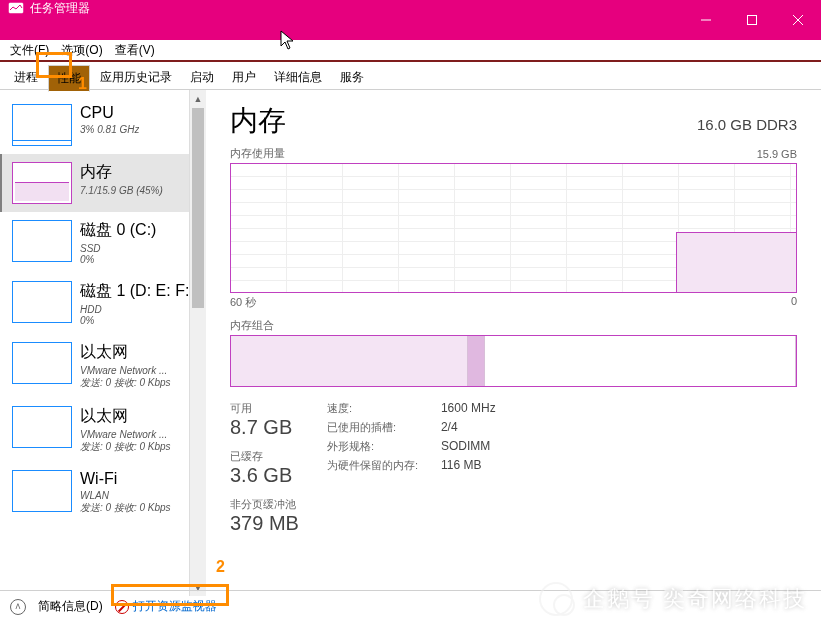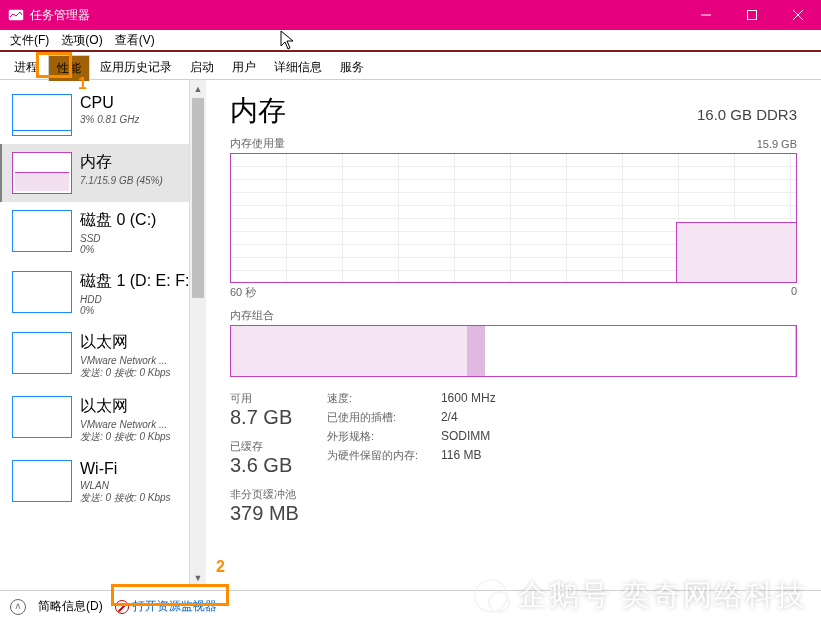--- a/index.html
+++ b/index.html
@@ -1,18 +1,18 @@
 <!DOCTYPE html>
 <html><head>
 <meta charset="utf-8">
 <style>
 * { margin: 0; padding: 0; box-sizing: border-box; font-family: "Microsoft YaHei", "Segoe UI", sans-serif; }
 body { width: 821px; height: 622px; background: #fff; overflow: hidden; position: relative; }
 
-.titlebar { height: 30px; background: #e6007e; color: #fff; display: flex; align-items: center; padding-left: 8px; }
+.titlebar { height: 40px; background: #e6007e; color: #fff; display: flex; padding-left: 8px; }
 .titlebar .icon { width: 16px; height: 16px; margin-right: 6px; display: inline-flex; }
 .titlebar .title { font-size: 12px; flex: 1; }
 .titlebar .wbtns { display: flex; height: 100%; }
 .titlebar .wbtn { width: 46px; display: flex; align-items: center; justify-content: center; }
 .titlebar .wbtn svg { stroke: #fff; stroke-width: 1; fill: none; }
 
 .menubar { height: 22px; display: flex; align-items: center; padding: 0 4px; font-size: 12px; border-bottom: 2px solid #7f1d1d; }
 .menubar .mitem { padding: 2px 6px; }
 
 .cursor { position: absolute; left: 280px; top: 30px; z-index: 50; pointer-events: none; }
@@ -64,21 +64,21 @@
 .stats .kv { display: flex; gap: 14px; }
 .stats .kv .k { color: #666; font-size: 11px; min-width: 100px; }
 .stats .kv .v { font-size: 12px; color: #444; }
 
 .footer { position: absolute; left: 0; bottom: 0; height: 32px; width: 821px; border-top: 1px solid #d0d0d0; display: flex; align-items: center; padding: 0 10px; font-size: 12px; gap: 12px; }
 .footer .circle { width: 16px; height: 16px; border: 1px solid #666; border-radius: 50%; display: inline-flex; align-items: center; justify-content: center; font-size: 10px; color:#666; }
 .footer .link { color: #0066cc; display: flex; align-items: center; gap: 4px; }
 .footer .noicon { width: 14px; height: 14px; border: 1.5px solid #c00; border-radius: 50%; position: relative; }
 .footer .noicon::after { content:""; position:absolute; left:1px; right:1px; top:50%; height:1.5px; background:#c00; transform: rotate(-45deg);}
 
-.watermark { position: absolute; right: 14px; bottom: 6px; color: #fff; opacity: 0.55; font-size: 29px; letter-spacing: 2px; display: flex; align-items: center; gap: 10px; text-shadow: 0 0 4px #888; }
+.watermark { position: absolute; right: 14px; bottom: 6px; color: #fff; opacity: 0.55; font-size: 22px; letter-spacing: 2px; display: flex; align-items: center; gap: 10px; text-shadow: 0 0 4px #888; }
 .wm-icon { width: 34px; height: 34px; border: 2.5px solid #eee; border-radius: 50%; position: relative; }
 .wm-icon::after { content:""; position:absolute; width: 18px; height:18px; border:2.5px solid #eee; border-radius:50%; right:-4px; bottom:-2px; }
 
 .scrollbar-y { position:absolute; right:0; top:0; bottom:0; width:17px; background:#f0f0f0; border-left:1px solid #ddd;}
 .scrollbar-y .thumb { position:absolute; left:2px; right:2px; top:18px; height:200px; background:#c0c0c0;}
 .scrollbar-y .arr { position:absolute; left:0; right:0; height:17px; display:flex; align-items:center; justify-content:center; color:#666; font-size:9px;}
 .scrollbar-y .up { top:0;} .scrollbar-y .dn { bottom:0;}
 </style>
 </head>
 <body>

